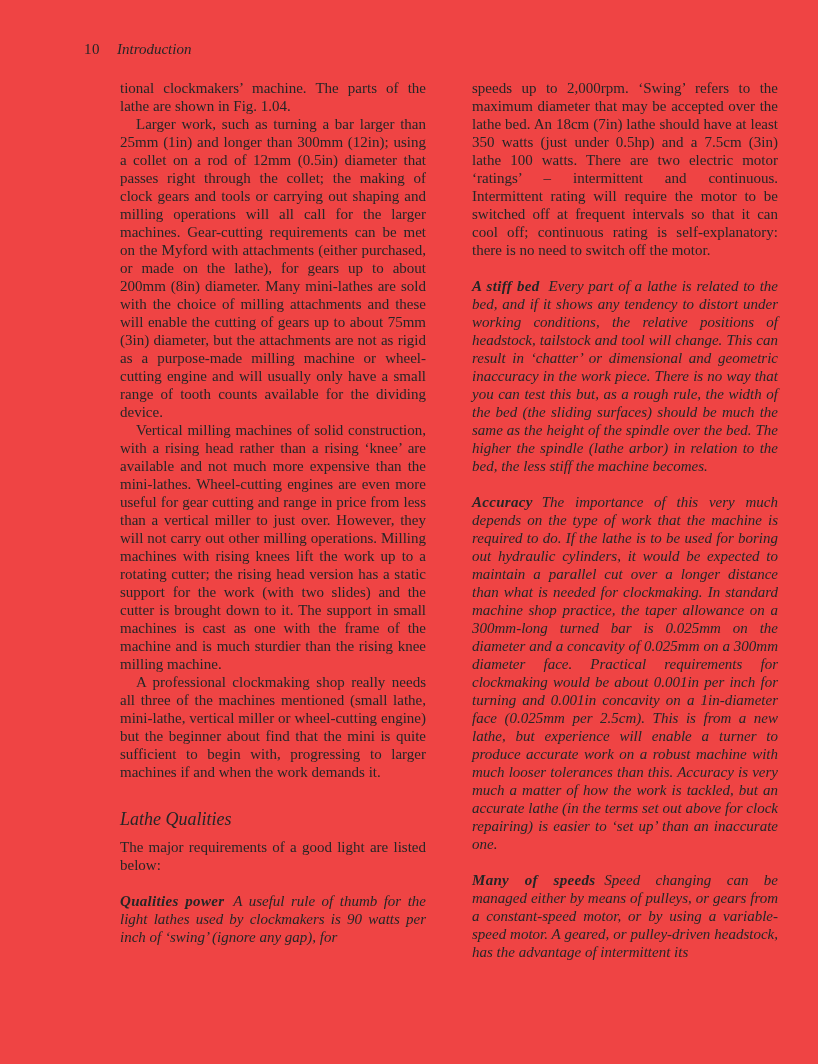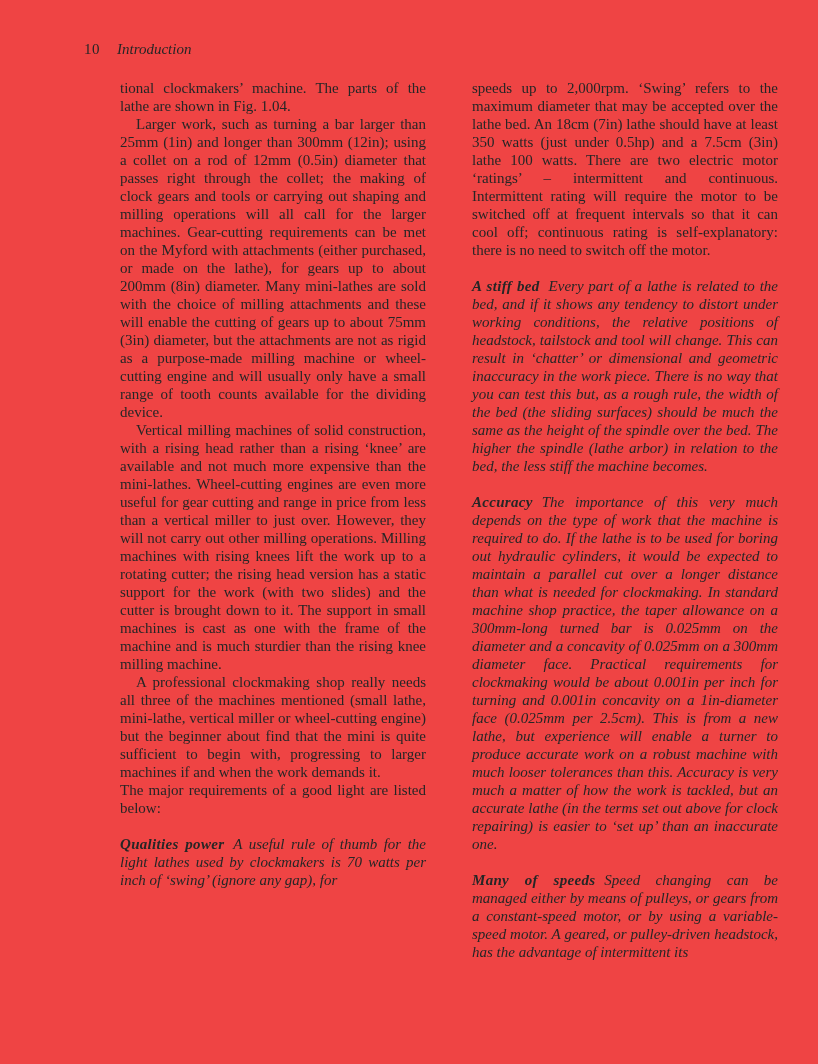--- a/index.html
+++ b/index.html
@@ -80,22 +80,23 @@
     <span class="chapter-title">Introduction</span>
   </div>
 
   <div class="columns">
 
     <div class="column">
       <p>tional clockmakers’ machine. The parts of the lathe are shown in Fig. 1.04.</p>
       <p class="indent">Larger work, such as turning a bar larger than 25mm (1in) and longer than 300mm (12in); using a collet on a rod of 12mm (0.5in) diameter that passes right through the collet; the making of clock gears and tools or carrying out shaping and milling operations will all call for the larger machines. Gear-cutting requirements can be met on the Myford with attachments (either purchased, or made on the lathe), for gears up to about 200mm (8in) diameter. Many mini-lathes are sold with the choice of milling attachments and these will enable the cutting of gears up to about 75mm (3in) diameter, but the attachments are not as rigid as a purpose-made milling machine or wheel-cutting engine and will usually only have a small range of tooth counts available for the dividing device.</p>
       <p class="indent">Vertical milling machines of solid construction, with a rising head rather than a rising ‘knee’ are available and not much more expensive than the mini-lathes. Wheel-cutting engines are even more useful for gear cutting and range in price from less than a vertical miller to just over. However, they will not carry out other milling operations. Milling machines with rising knees lift the work up to a rotating cutter; the rising head version has a static support for the work (with two slides) and the cutter is brought down to it. The support in small machines is cast as one with the frame of the machine and is much sturdier than the rising knee milling machine.</p>
       <p class="indent">A professional clockmaking shop really needs all three of the machines mentioned (small lathe, mini-lathe, vertical miller or wheel-cutting engine) but the beginner about find that the mini is quite sufficient to begin with, progressing to larger machines if and when the work demands it.</p>
+      <p class="section-heading">Lathe Qualities</p>
       <p>The major requirements of a good light are listed below:</p>
-      <p class="labeled"><span class="lead">Qualities power</span><span>A useful rule of thumb for the light lathes used by clockmakers is 70 watts per inch of ‘swing’ (ignore any gap), for</span></p>
+      <p class="labeled"><span class="lead">Qualities power</span><span>A useful rule of thumb for the light lathes used by clockmakers is 90 watts per inch of ‘swing’ (ignore any gap), for</span></p>
     </div>
 
     <div class="column">
       <p>speeds up to 2,000rpm. ‘Swing’ refers to the maximum diameter that may be accepted over the lathe bed. An 18cm (7in) lathe should have at least 350 watts (just under 0.5hp) and a 7.5cm (3in) lathe 100 watts. There are two electric motor ‘ratings’ – intermittent and continuous. Intermittent rating will require the motor to be switched off at frequent intervals so that it can cool off; continuous rating is self-explanatory: there is no need to switch off the motor.</p>
       <p class="labeled"><span class="lead">A stiff bed</span><span>Every part of a lathe is related to the bed, and if it shows any tendency to distort under working conditions, the relative positions of headstock, tailstock and tool will change. This can result in ‘chatter’ or dimensional and geometric inaccuracy in the work piece. There is no way that you can test this but, as a rough rule, the width of the bed (the sliding surfaces) should be much the same as the height of the spindle over the bed. The higher the spindle (lathe arbor) in relation to the bed, the less stiff the machine becomes.</span></p>
       <p class="labeled"><span class="lead">Accuracy</span><span>The importance of this very much depends on the type of work that the machine is required to do. If the lathe is to be used for boring out hydraulic cylinders, it would be expected to maintain a parallel cut over a longer distance than what is needed for clockmaking. In standard machine shop practice, the taper allowance on a 300mm-long turned bar is 0.025mm on the diameter and a concavity of 0.025mm on a 300mm diameter face. Practical requirements for clockmaking would be about 0.001in per inch for turning and 0.001in concavity on a 1in-diameter face (0.025mm per 2.5cm). This is from a new lathe, but experience will enable a turner to produce accurate work on a robust machine with much looser tolerances than this. Accuracy is very much a matter of how the work is tackled, but an accurate lathe (in the terms set out above for clock repairing) is easier to ‘set up’ than an inaccurate one.</span></p>
       <p class="labeled"><span class="lead">Many of speeds</span><span>Speed changing can be managed either by means of pulleys, or gears from a constant-speed motor, or by using a variable-speed motor. A geared, or pulley-driven headstock, has the advantage of intermittent its</span></p>
     </div>
 
   </div>

